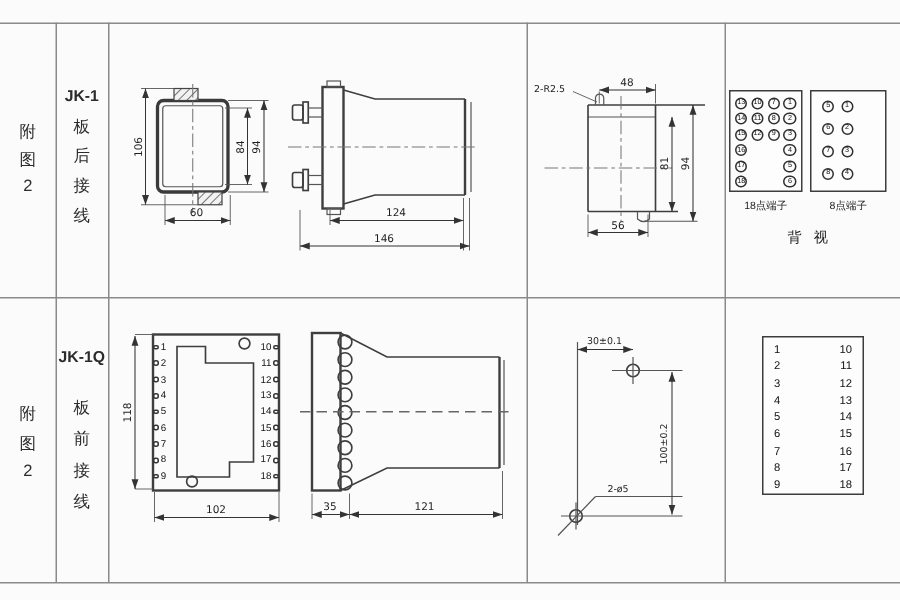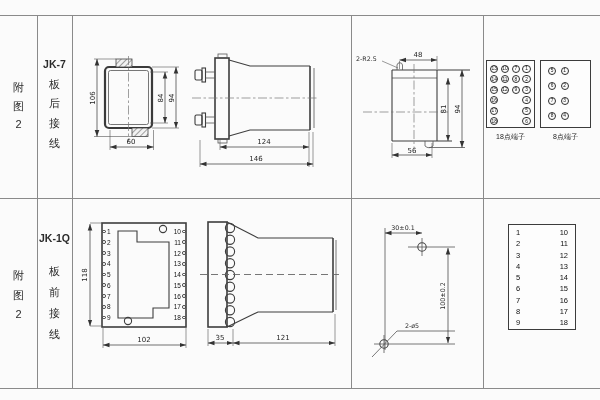--- a/index.html
+++ b/index.html
@@ -61,21 +61,21 @@
   <div class="hline" style="top:388px"></div>
   <div class="vline" style="left:37px"></div>
   <div class="vline" style="left:72px"></div>
   <div class="vline" style="left:351px"></div>
   <div class="vline" style="left:483px"></div>
 
   <div class="vchar" style="top:80px">附</div>
   <div class="vchar" style="top:99px">图</div>
   <div class="vchar" style="top:118px">2</div>
 
-  <div class="model" style="top:58px">JK-7</div>
+  <div class="model" style="top:58px">JK-1</div>
   <div class="c2char" style="top:77px">板</div>
   <div class="c2char" style="top:96px">后</div>
   <div class="c2char" style="top:116px">接</div>
   <div class="c2char" style="top:136px">线</div>
 
   <svg style="left:88px;top:52px" width="112" height="112">
     <rect class="thick" x="17" y="15" width="47" height="61" rx="4"></rect>
     <rect class="thin" x="20.5" y="18.5" width="40" height="54" rx="2"></rect>
     <rect x="28" y="7" width="16" height="8" fill="url(#hatch)" stroke="#444" stroke-width="0.8"></rect>
     <rect x="44" y="76" width="16" height="8.5" fill="url(#hatch)" stroke="#444" stroke-width="0.8"></rect>
@@ -185,20 +185,21 @@
         <div class="tcirc" style="left: 7px; top: 20.5px;">6</div>
         <div class="tcirc" style="left: 19.5px; top: 20.5px;">2</div>
         <div class="tcirc" style="left: 7px; top: 35.5px;">7</div>
         <div class="tcirc" style="left: 19.5px; top: 35.5px;">3</div>
         <div class="tcirc" style="left: 7px; top: 50.5px;">8</div>
         <div class="tcirc" style="left: 19.5px; top: 50.5px;">4</div>
       </div>
   </div>
   <div class="tlabel" style="left:483px;top:132px;width:55px">18点端子</div>
   <div class="tlabel" style="left:538px;top:132px;width:55px">8点端子</div>
+  <div class="viewlabel" style="left:486px;top:152px;width:105px">背视</div>
 
   <div class="vchar" style="top:268px">附</div>
   <div class="vchar" style="top:288px">图</div>
   <div class="vchar" style="top:308px">2</div>
 
   <div class="model" style="top:232px">JK-1Q</div>
   <div class="c2char" style="top:264px">板</div>
   <div class="c2char" style="top:285px">前</div>
   <div class="c2char" style="top:306px">接</div>
   <div class="c2char" style="top:327px">线</div>

